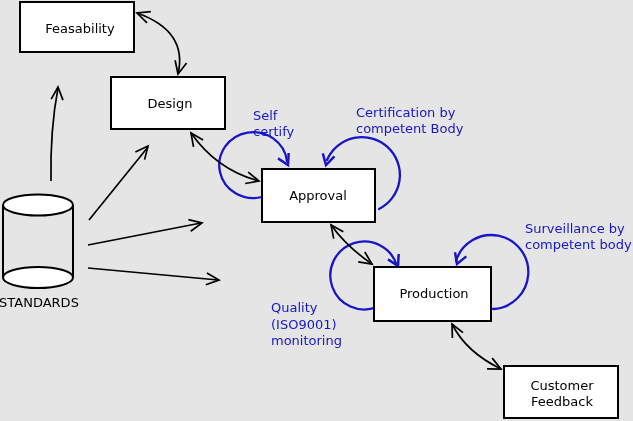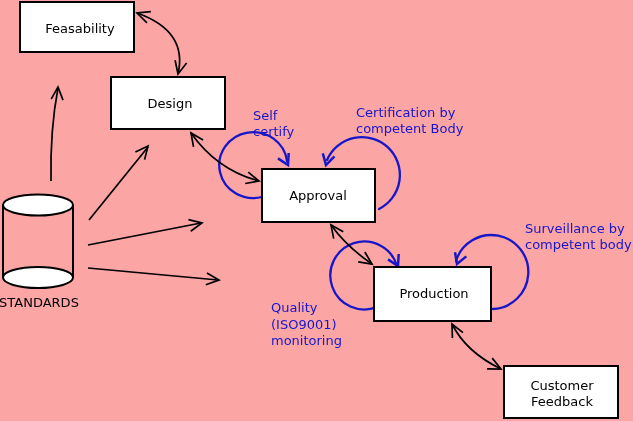--- a/index.html
+++ b/index.html
@@ -1,20 +1,20 @@
 <!DOCTYPE html>
 <html><head>
 <meta charset="utf-8">
 <style>
   html, body { margin: 0; padding: 0; background: #ffffff; }
   .stage {
     position: relative;
     width: 633px;
     height: 421px;
-    background: #fca5a5;
+    background: #e5e5e5;
     font-family: "DejaVu Sans", sans-serif;
     overflow: hidden;
   }
   svg { display: block; }
   svg text {
     font-family: "DejaVu Sans", sans-serif;
     font-size: 13px;
     fill: #000000;
   }
   .node-rect { fill: #ffffff; stroke: #000000; stroke-width: 2; }

